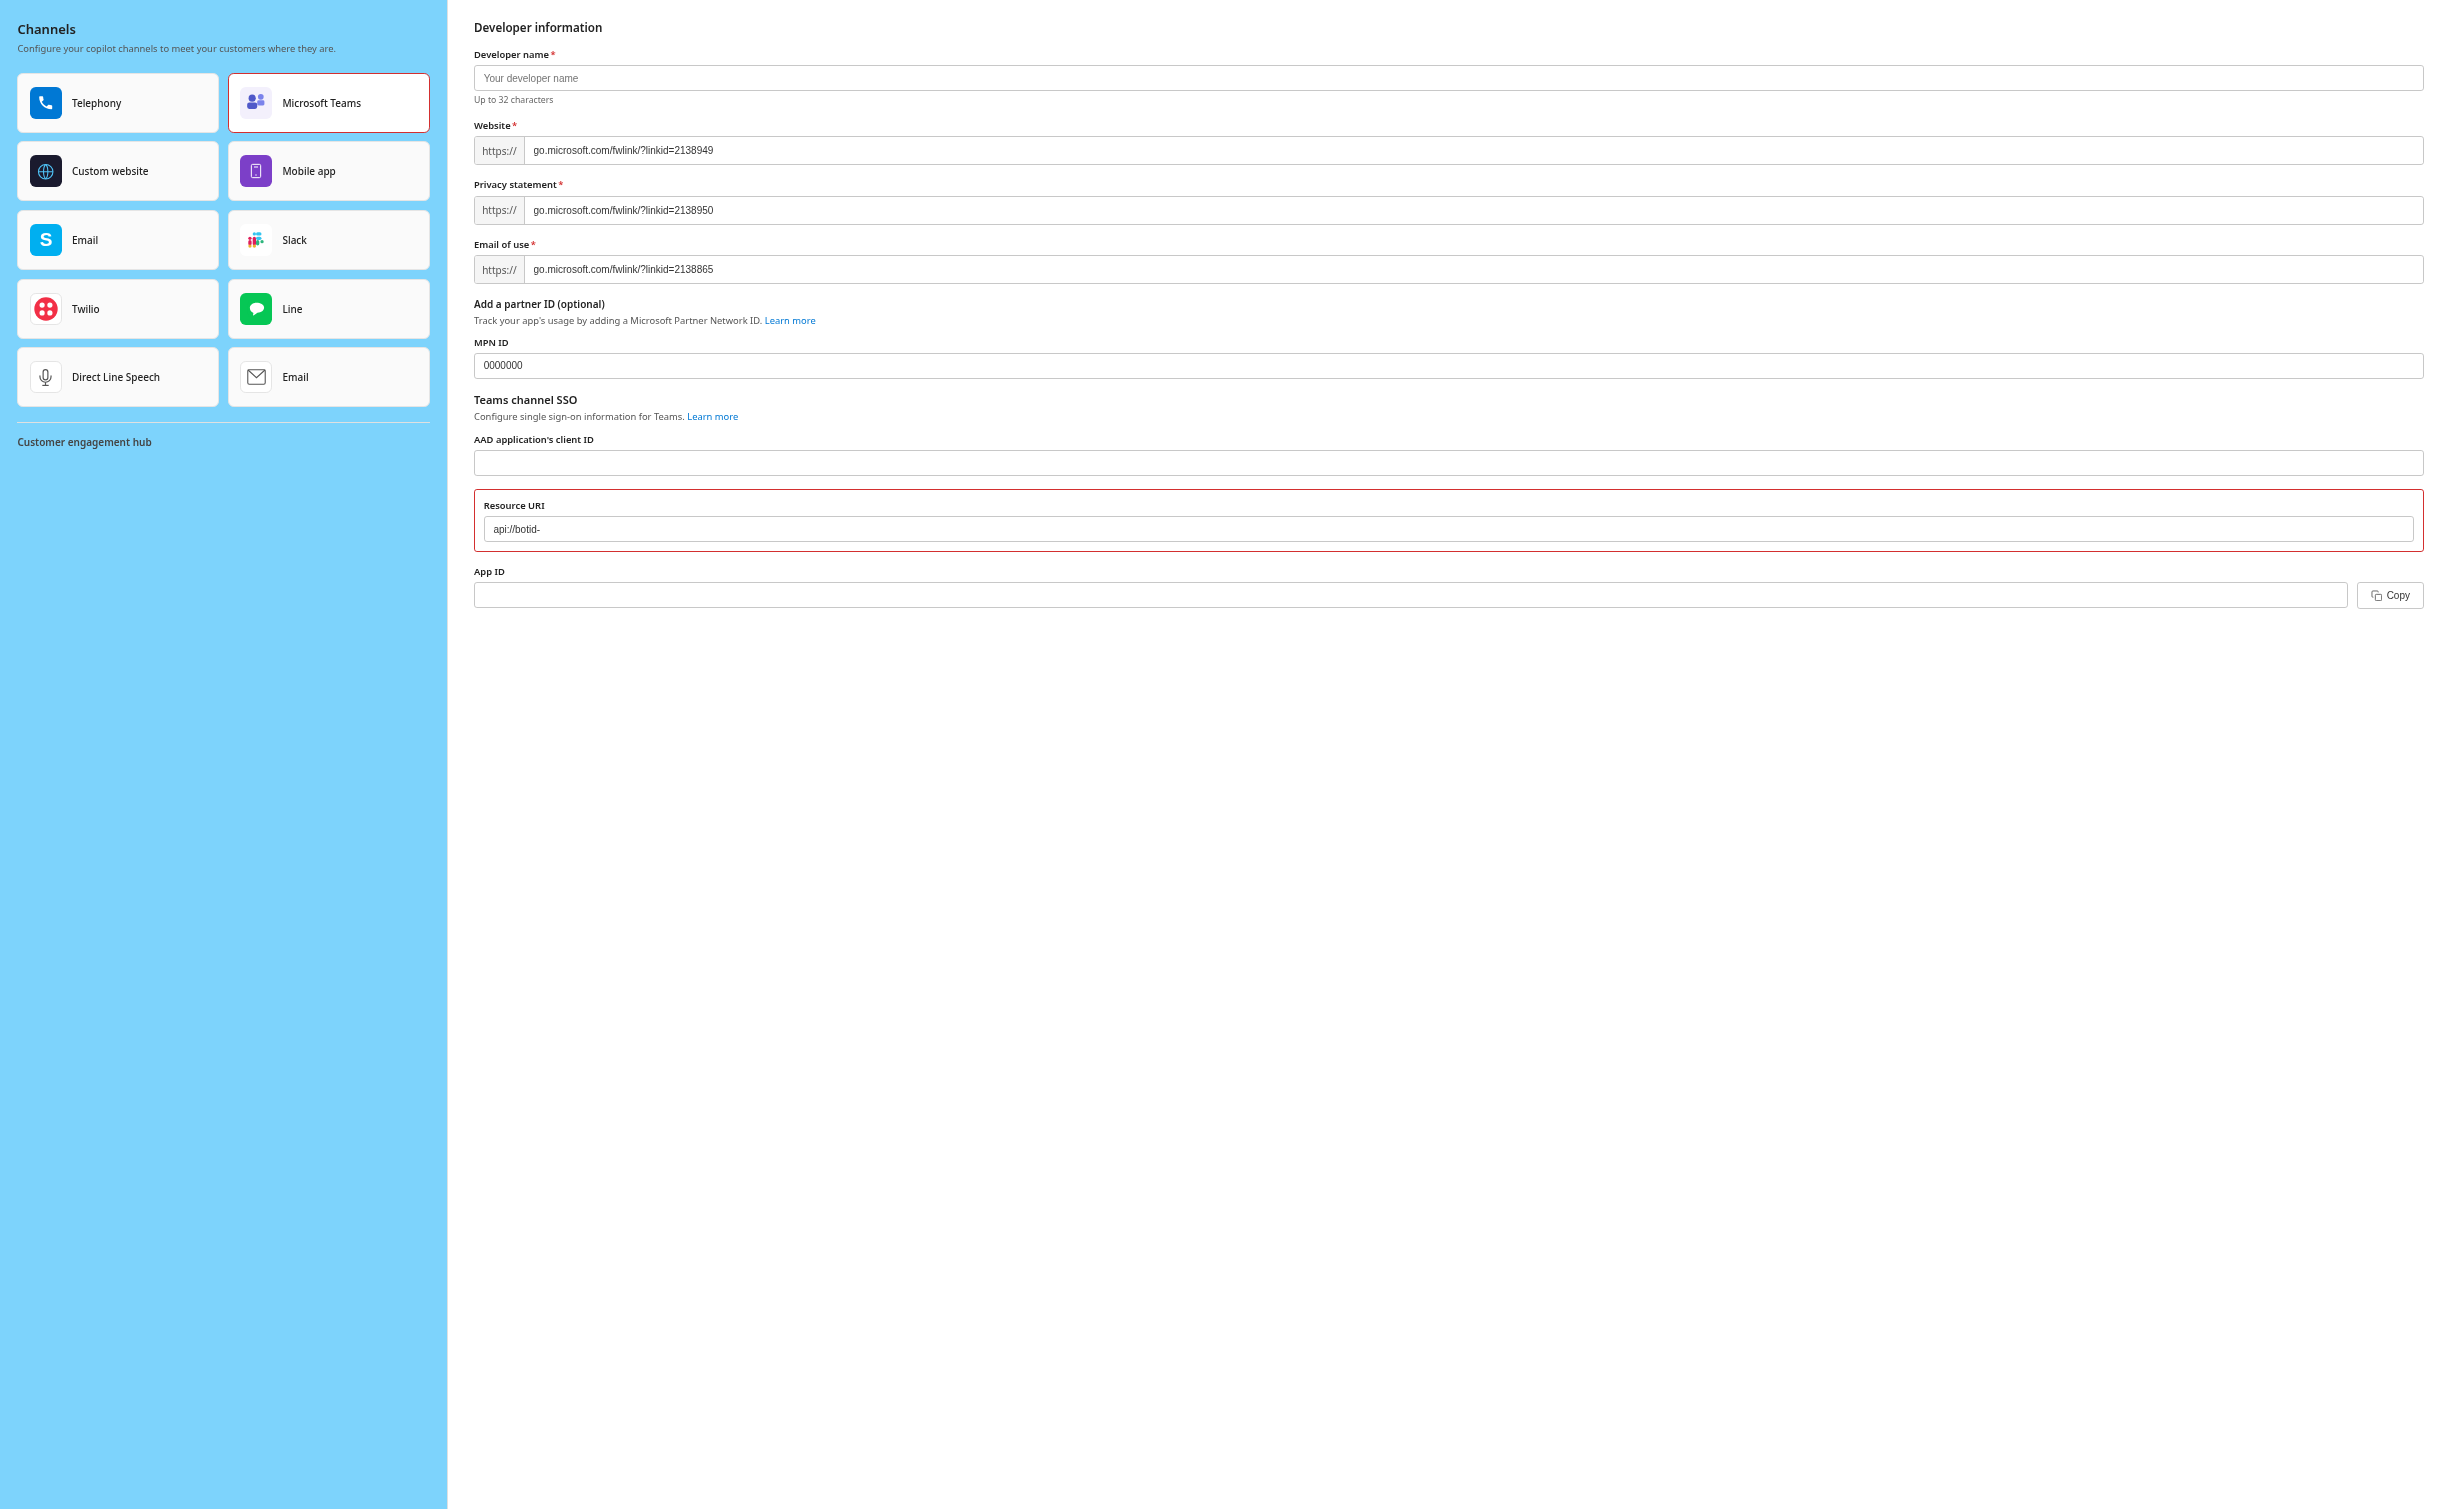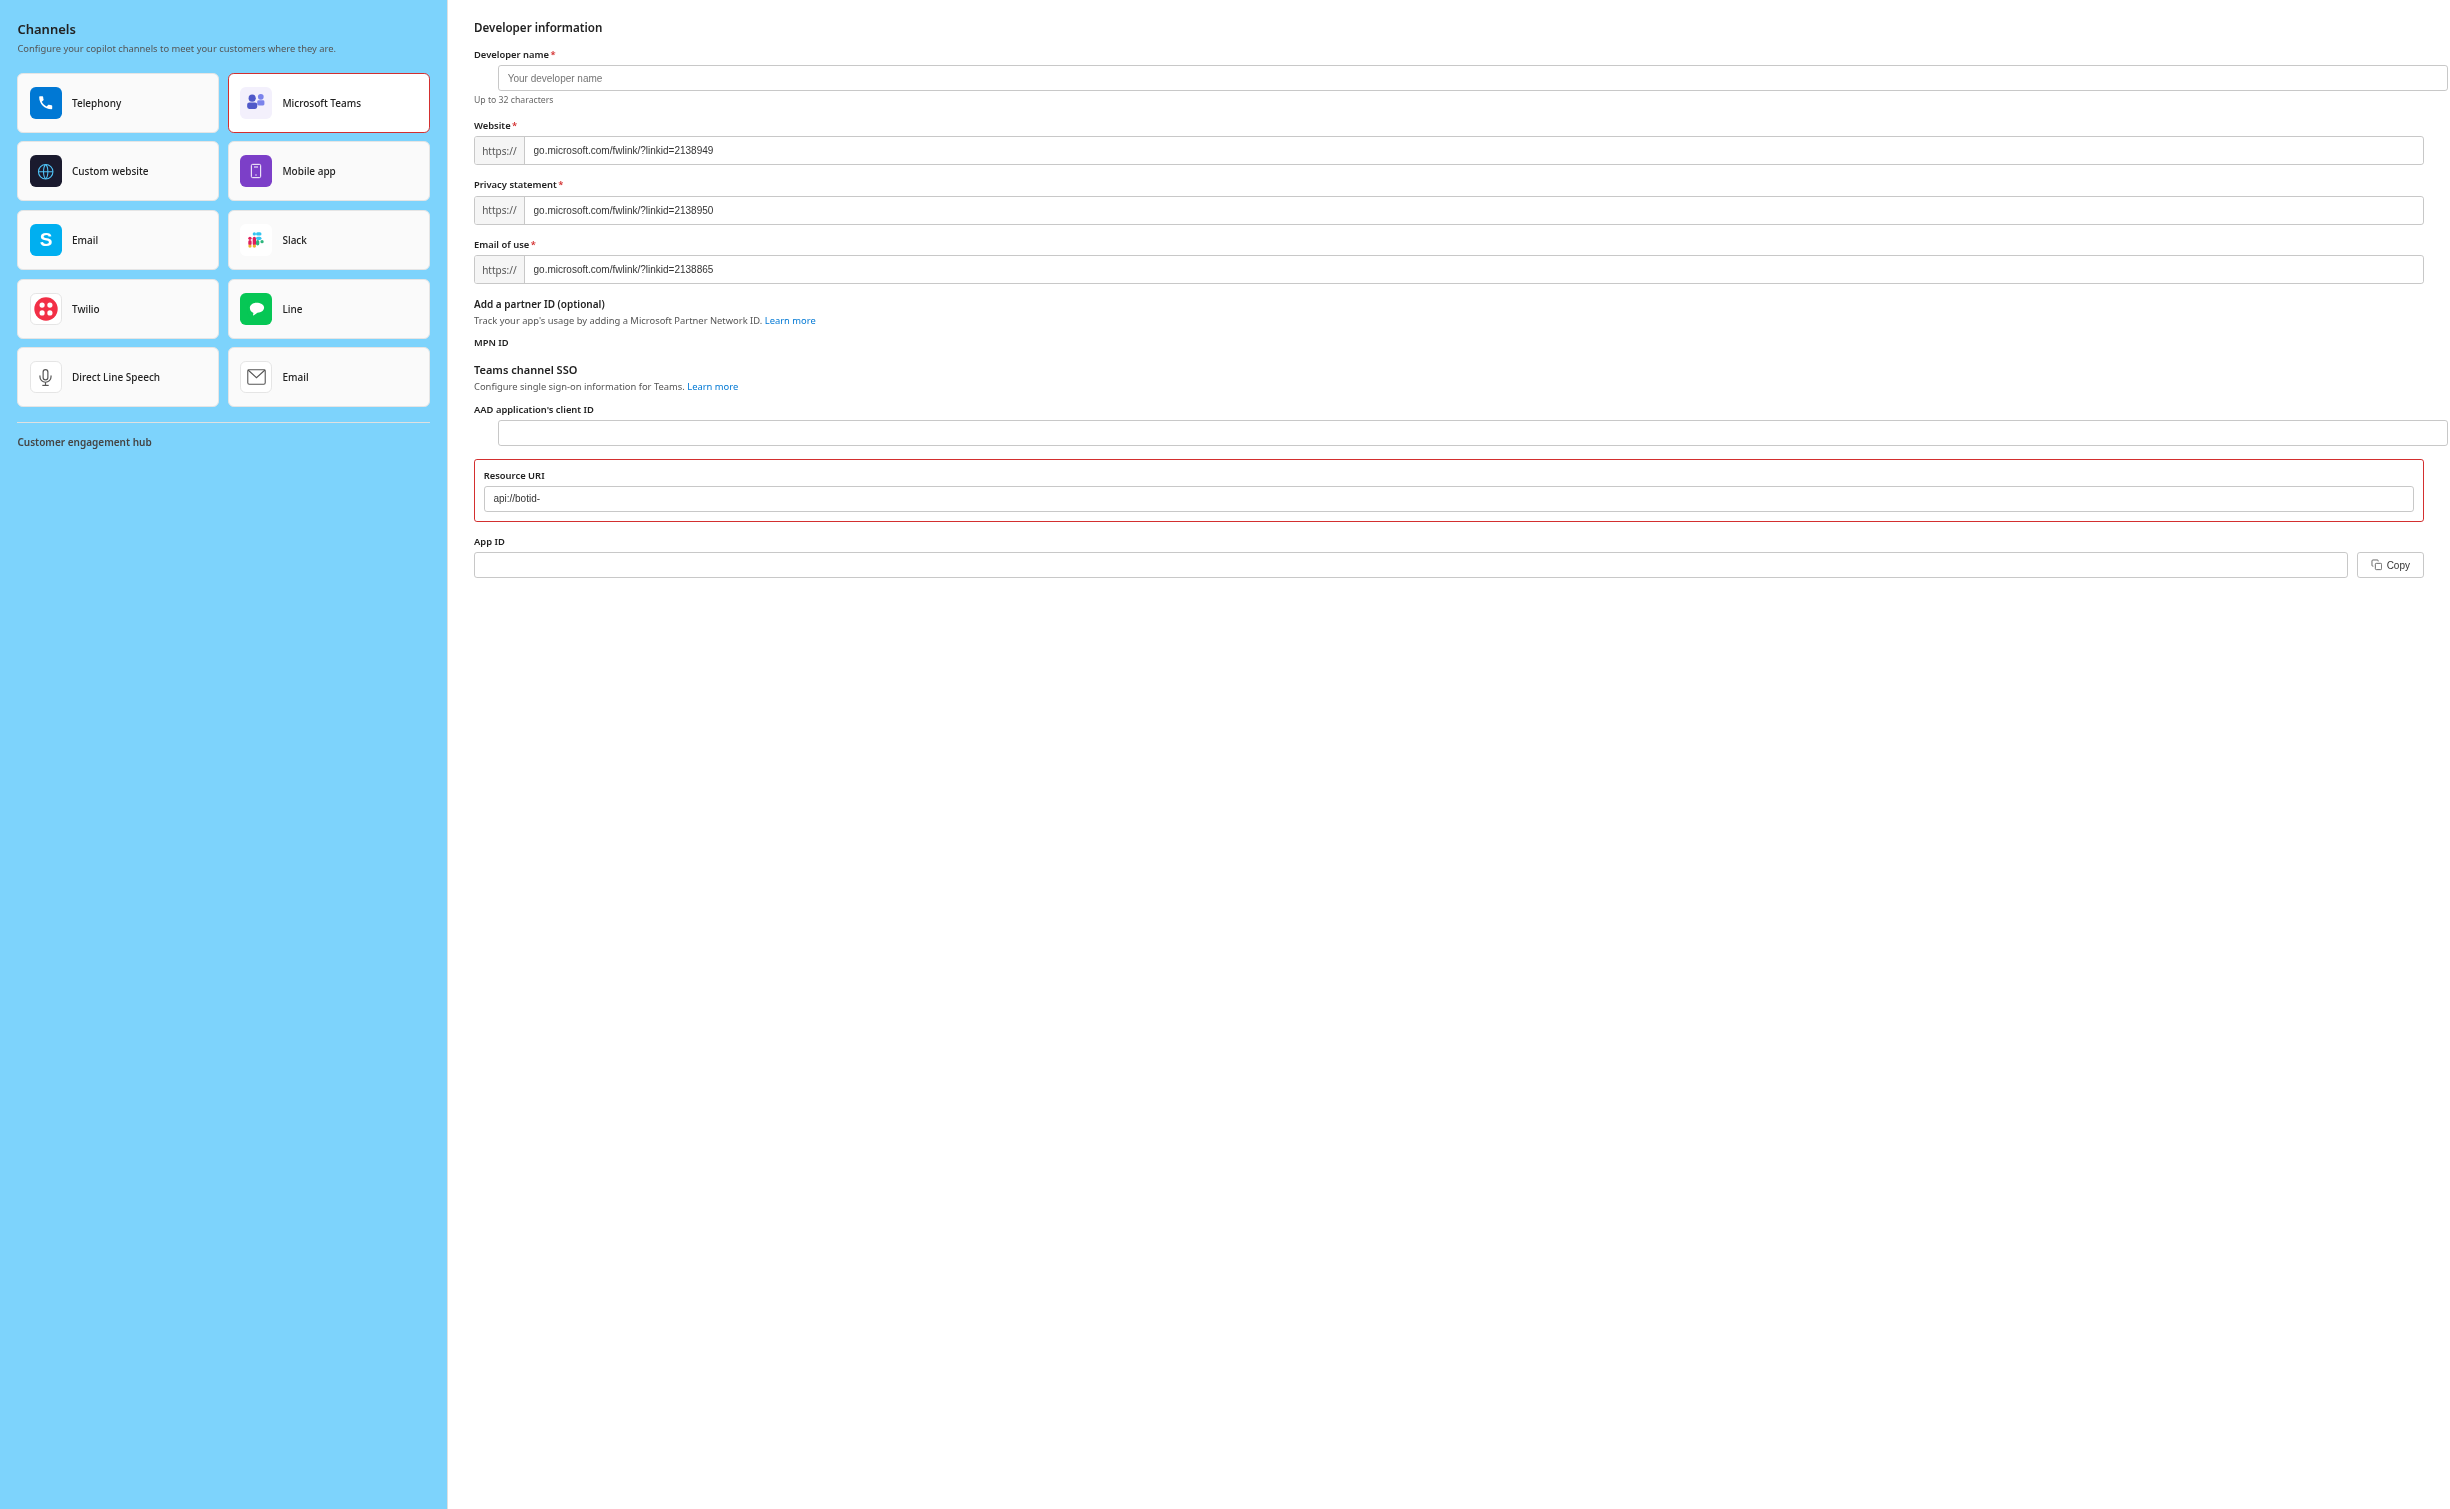--- a/index.html
+++ b/index.html
@@ -137,21 +137,20 @@
 
     .field-input {
       width: 100%;
       border: 0.7px solid #c8c8c8;
       border-radius: 2.9px;
       padding: 6.5px 8.7px;
       font-size: 10px;
       color: #333;
       background: #fff;
       outline: none;
-      margin-left: 24px;
     }
 
     .input-with-prefix {
       display: flex;
       align-items: center;
       border: 0.7px solid #c8c8c8;
       border-radius: 2.9px;
       background: #fff;
       overflow: hidden;
       justify-content: center;
@@ -459,20 +458,21 @@
     </div>
   </div>
 
   <div class="partner-section">
     <div class="partner-title">Add a partner ID (optional)</div>
     <div class="partner-desc">
       <span>Track your app's usage by adding a Microsoft Partner Network ID.</span>
       <a href="#">Learn more</a>
     </div>
     <div class="field-label">MPN ID</div>
+    <input class="field-input" type="text" value="0000000" style="">
   </div>
 
   <div class="sso-section">
     <div class="sso-title">Teams channel SSO</div>
     <div class="sso-desc">
       <span>Configure single sign-on information for Teams.</span>
       <a href="#">Learn more</a>
     </div>
 
     <div class="field-group">

